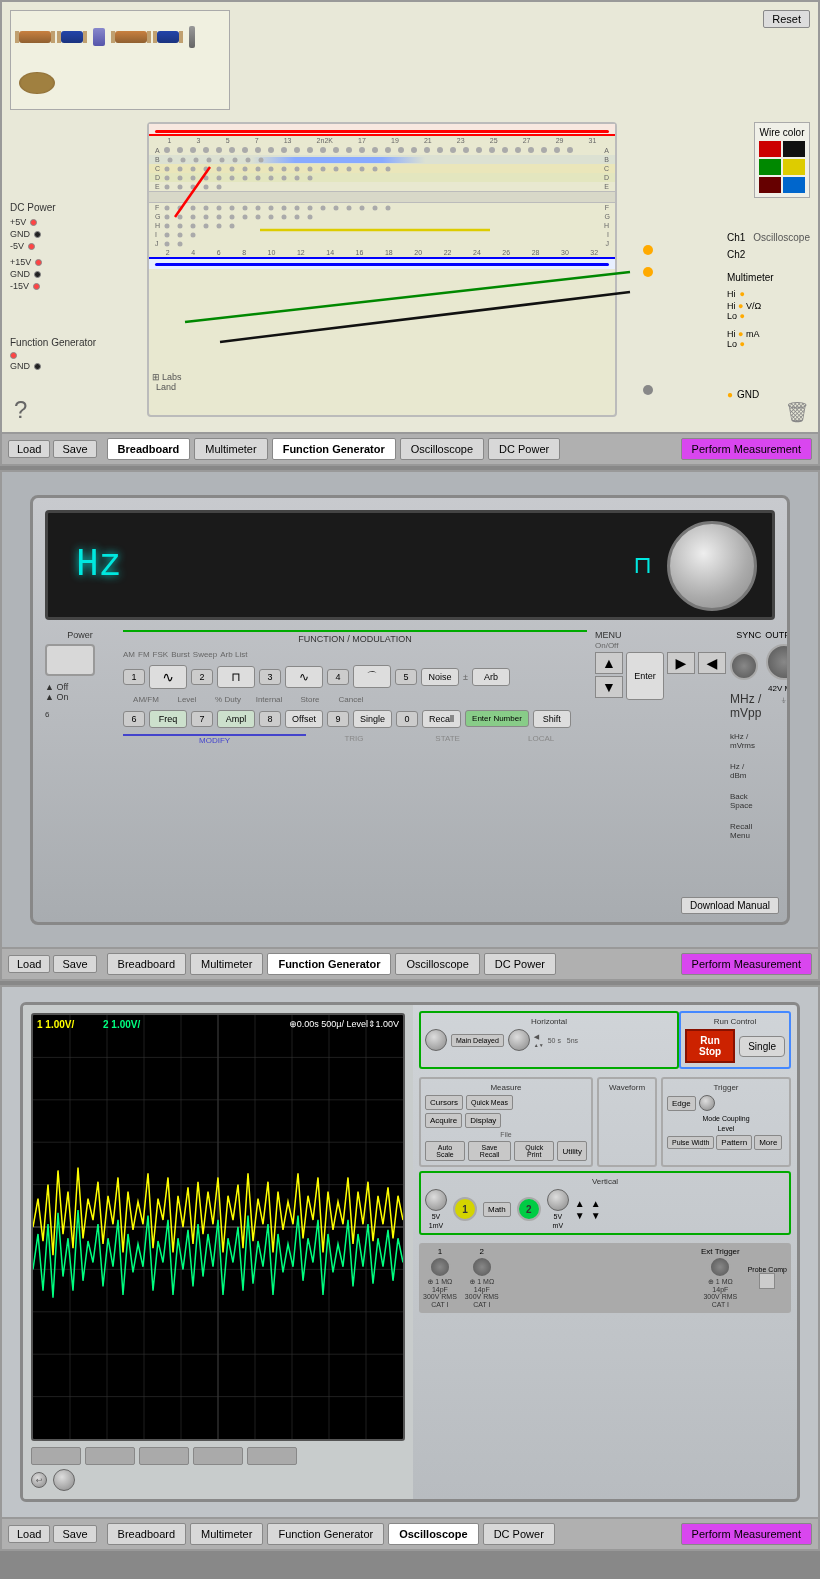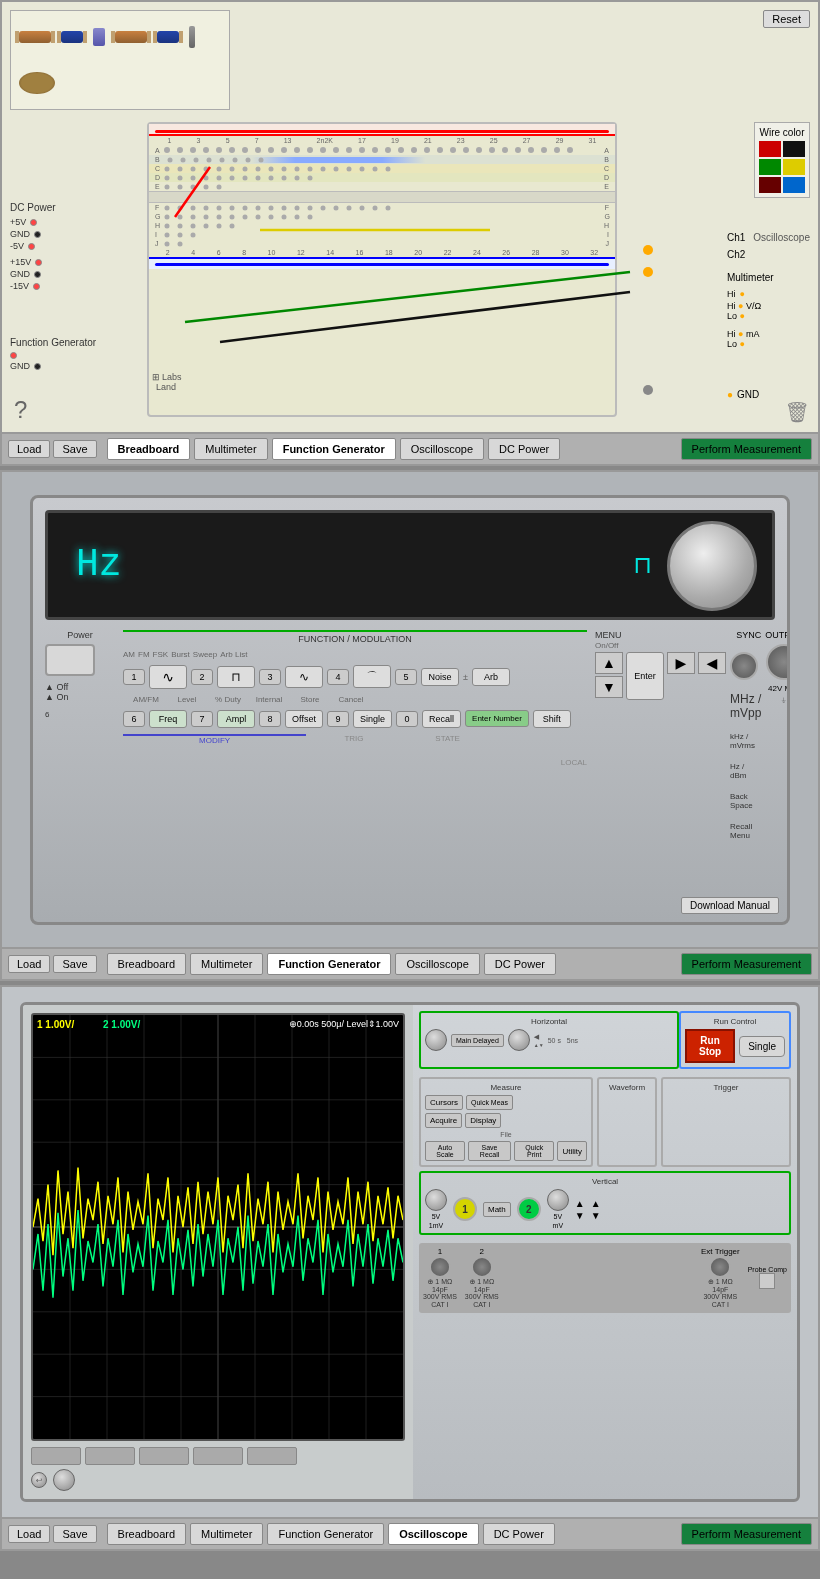--- a/index.html
+++ b/index.html
@@ -7,21 +7,21 @@
 
     
     .panel { background: #c8c8c8; border: 2px solid #999; margin-bottom: 4px; position: relative; }
 
     
     .toolbar { background: #b0b0b0; border-top: 2px solid #999; display: flex; align-items: center; padding: 4px 6px; gap: 4px; }
     .toolbar-left { display: flex; flex-direction: row; gap: 3px; margin-right: 6px; }
     .toolbar-btn { background: #d8d8d8; border: 1px solid #888; font-size: 11px; padding: 2px 8px; cursor: pointer; border-radius: 2px; }
     .toolbar-btn-main { background: #d8d8d8; border: 1px solid #888; font-size: 11px; padding: 4px 10px; cursor: pointer; border-radius: 2px; }
     .toolbar-btn-main.active { background: #fff; font-weight: bold; }
-    .toolbar-perform { background: #15803d; border: 1px solid #888; font-size: 11px; padding: 4px 10px; cursor: pointer; border-radius: 2px; margin-left: auto; }
+    .toolbar-perform { background: #d946ef; border: 1px solid #888; font-size: 11px; padding: 4px 10px; cursor: pointer; border-radius: 2px; margin-left: auto; }
 
     
     .breadboard-panel { background: #e8e8d8; height: 430px; position: relative; overflow: hidden; }
     .bb-reset-btn { position: absolute; top: 8px; right: 8px; background: #ddd; border: 1px solid #888; font-size: 11px; padding: 2px 8px; cursor: pointer; border-radius: 2px; }
     .component-tray { position: absolute; top: 8px; left: 8px; width: 220px; height: 100px; background: #f0f0e0; border: 1px solid #aaa; display: flex; align-items: center; padding: 8px; gap: 10px; flex-wrap: wrap; }
     .component { width: 32px; height: 12px; background: linear-gradient(#c8a060, #a07030); border-radius: 3px; position: relative; }
     .component::before, .component::after { content:''; position:absolute; width:4px; height:12px; background:#c0a070; top:0; }
     .component::before { left:-4px; }
     .component::after { right:-4px; }
     .cap-comp { width: 14px; height: 22px; background: linear-gradient(#888, #666); border-radius: 2px; }
@@ -602,21 +602,21 @@
             <span class="fg-btn-num">0</span>
             <button class="fg-btn">Recall</button>
             <button class="fg-btn" style="background:#88cc88; font-size:8px;">Enter Number</button>
             <button class="fg-btn">Shift</button>
           </div>
 
           <div style="display:flex; gap:2px; font-size:8px; color:#888;">
             <span style="flex:1; text-align:center; border-top:2px solid #4444cc; color:#4444cc;">MODIFY</span>
             <span style="flex:0.5; text-align:center;">TRIG</span>
             <span style="flex:0.5; text-align:center;">STATE</span>
-            <span style="flex:0.5; text-align:right;margin-top:24px;">LOCAL</span>
+            <span style="flex:0.5; text-align:center;">LOCAL</span>
           </div>
         </div>
 
         <div class="fg-right-col">
 
           <div style="display:flex; gap:4px; align-items:flex-start;">
             <div style="display:flex; flex-direction:column; gap:2px;">
               <div style="font-size:9px; color:#333;">
                 <span>MENU</span><br>
                 <span style="font-size:8px; color:#666;">On/Off</span>
@@ -781,20 +781,35 @@
               </div>
             </div>
           </div>
 
           <div class="osc-section waveform" style="width:60px;">
             <div class="osc-section-title">Waveform</div>
           </div>
 
           <div class="osc-section trigger" style="width:130px;">
             <div class="osc-section-title">Trigger</div>
+            <div style="display:flex; flex-direction:column; gap:3px;">
+              <div style="display:flex; gap:3px; align-items:center;">
+                <button class="osc-btn">Edge</button>
+                <div style="font-size:7px; color:#555;">
+                  <div class="osc-knob-sm"></div>
+                </div>
+              </div>
+              <div style="font-size:7px; text-align:center;">Mode Coupling</div>
+              <div style="font-size:7px; text-align:center;">Level</div>
+              <div style="display:flex; gap:2px; align-items:center;">
+                <button class="osc-btn" style="font-size:7px;">Pulse Width</button>
+                <button class="osc-btn">Pattern</button>
+                <button class="osc-btn">More</button>
+              </div>
+            </div>
           </div>
         </div>
 
         <div class="osc-section vertical">
           <div class="osc-section-title">Vertical</div>
           <div style="display:flex; gap:6px; align-items:center;">
 
             <div style="display:flex; flex-direction:column; align-items:center; gap:2px;">
               <div class="osc-knob"></div>
               <div style="font-size:7px;">5V</div>

